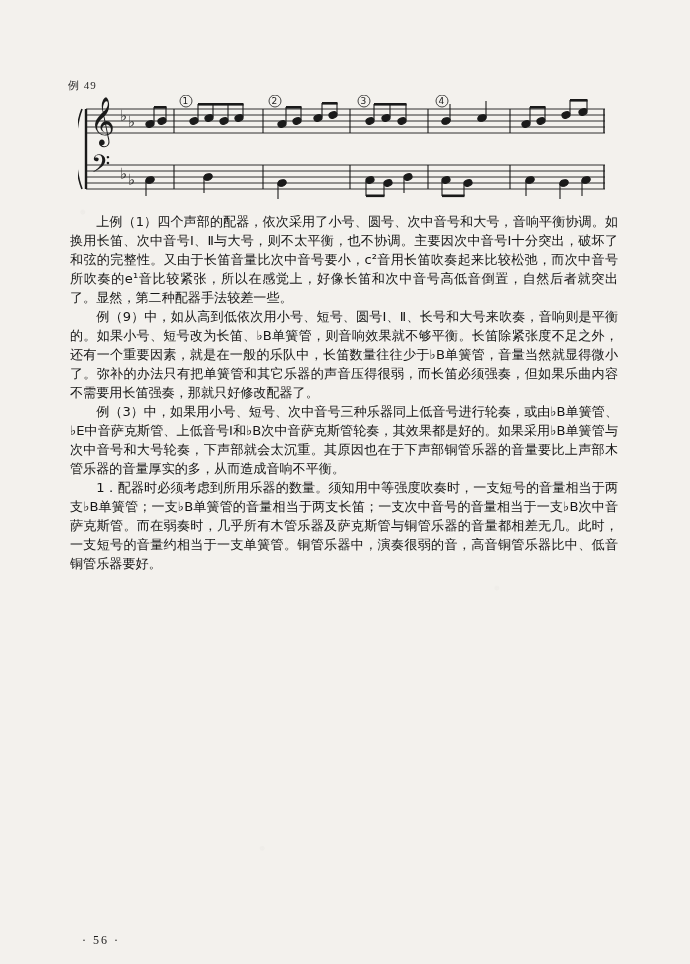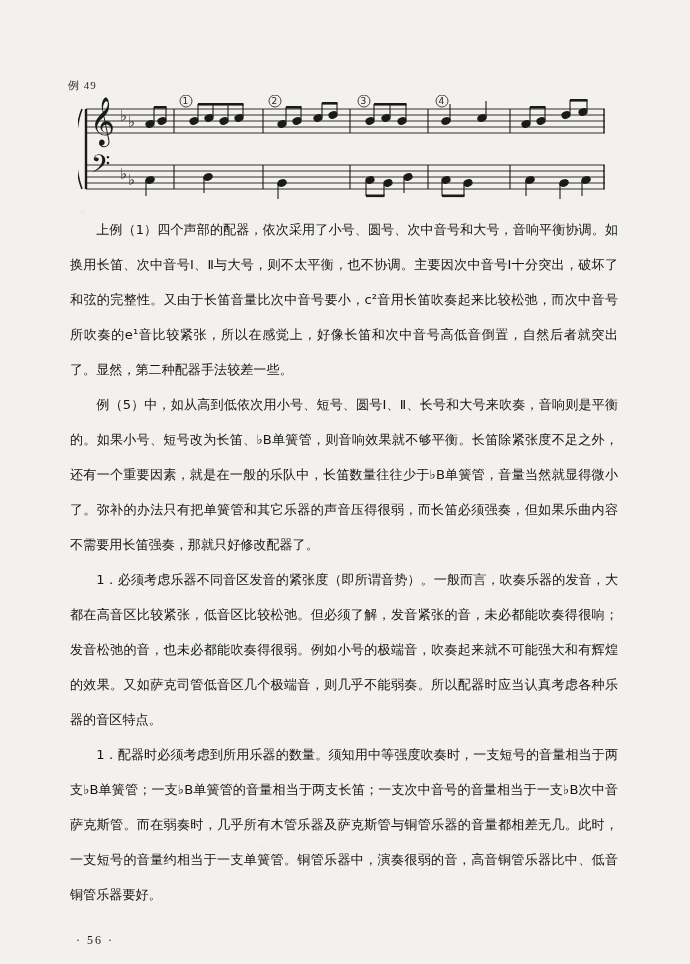--- a/index.html
+++ b/index.html
@@ -50,32 +50,32 @@
   }
 
   .text-body {
     position: absolute;
     left: 70px;
     top: 212px;
     width: 548px;
     font-family: "DejaVu Sans", sans-serif;
     font-size: 13.1px;
     color: #151515;
-    line-height: 35px;
+    line-height: 19px;
     text-align: justify;
     text-justify: inter-ideograph;
   }
   .text-body p {
     margin: 0 0 0 0;
     text-indent: 2em;
   }
 
   .page-number {
     position: absolute;
-    left: 76px;
+    left: 82px;
     bottom: 16px;
     font-size: 12px;
     font-family: "Liberation Serif", serif;
     color: #1a1a1a;
     letter-spacing: 2px;
   }
 </style>
 </head>
 <body>
 
@@ -232,19 +232,19 @@
         <ellipse cx="486" cy="88" rx="4.4" ry="3.2" transform="rotate(-20 486 88)"></ellipse>
         <line x1="482" y1="89" x2="482" y2="104" stroke-width="1.1"></line>
         <ellipse cx="508" cy="85" rx="4.4" ry="3.2" transform="rotate(-20 508 85)"></ellipse>
         <line x1="504" y1="86" x2="504" y2="101" stroke-width="1.1"></line>
       </g>
     </svg>
   </div>
 
   <div class="text-body">
     <p>上例（1）四个声部的配器，依次采用了小号、圆号、次中音号和大号，音响平衡协调。如换用长笛、次中音号Ⅰ、Ⅱ与大号，则不太平衡，也不协调。主要因次中音号Ⅰ十分突出，破坏了和弦的完整性。又由于长笛音量比次中音号要小，c²音用长笛吹奏起来比较松弛，而次中音号所吹奏的e¹音比较紧张，所以在感觉上，好像长笛和次中音号高低音倒置，自然后者就突出了。显然，第二种配器手法较差一些。</p>
-    <p>例（5）中，如从高到低依次用小号、短号、圆号Ⅰ、Ⅱ、长号和大号来吹奏，音响则是平衡的。如果小号、短号改为长笛、♭B单簧管，则音响效果就不够平衡。长笛除紧张度不足之外，还有一个重要因素，就是在一般的乐队中，长笛数量往往少于♭B单簧管，音量当然就显得微小了。弥补的办法只有把单簧管和其它乐器的声音压得很弱，而长笛必须强奏，但如果乐曲内容不需要用长笛强奏，那就只好修改配器了。</p>
-    <p>1．必须考虑乐器不同音区发音的紧张度（即所谓音势）。一般而言，吹奏乐器的发音，大都在高音区比较紧张，低音区比较松弛。但必须了解，发音紧张的音，未必都能吹奏得很响；发音松弛的音，也未必都能吹奏得很弱。例如小号的极端音，吹奏起来就不可能强大和有辉煌的效果。又如萨克司管低音区几个极端音，则几乎不能弱奏。所以配器时应当认真考虑各种乐器的音区特点。</p>
+    <p>例（9）中，如从高到低依次用小号、短号、圆号Ⅰ、Ⅱ、长号和大号来吹奏，音响则是平衡的。如果小号、短号改为长笛、♭B单簧管，则音响效果就不够平衡。长笛除紧张度不足之外，还有一个重要因素，就是在一般的乐队中，长笛数量往往少于♭B单簧管，音量当然就显得微小了。弥补的办法只有把单簧管和其它乐器的声音压得很弱，而长笛必须强奏，但如果乐曲内容不需要用长笛强奏，那就只好修改配器了。</p>
+    <p>例（3）中，如果用小号、短号、次中音号三种乐器同上低音号进行轮奏，或由♭B单簧管、♭E中音萨克斯管、上低音号Ⅰ和♭B次中音萨克斯管轮奏，其效果都是好的。如果采用♭B单簧管与次中音号和大号轮奏，下声部就会太沉重。其原因也在于下声部铜管乐器的音量要比上声部木管乐器的音量厚实的多，从而造成音响不平衡。</p>
     <p>1．配器时必须考虑到所用乐器的数量。须知用中等强度吹奏时，一支短号的音量相当于两支♭B单簧管；一支♭B单簧管的音量相当于两支长笛；一支次中音号的音量相当于一支♭B次中音萨克斯管。而在弱奏时，几乎所有木管乐器及萨克斯管与铜管乐器的音量都相差无几。此时，一支短号的音量约相当于一支单簧管。铜管乐器中，演奏很弱的音，高音铜管乐器比中、低音铜管乐器要好。</p>
   </div>
 
   <div class="page-number">· 56 ·</div>
 </div>
 
 </body></html>

